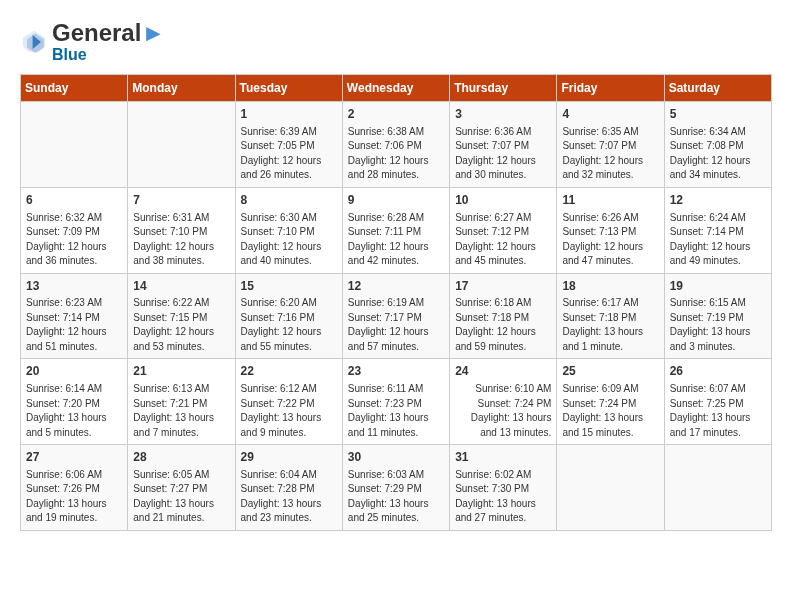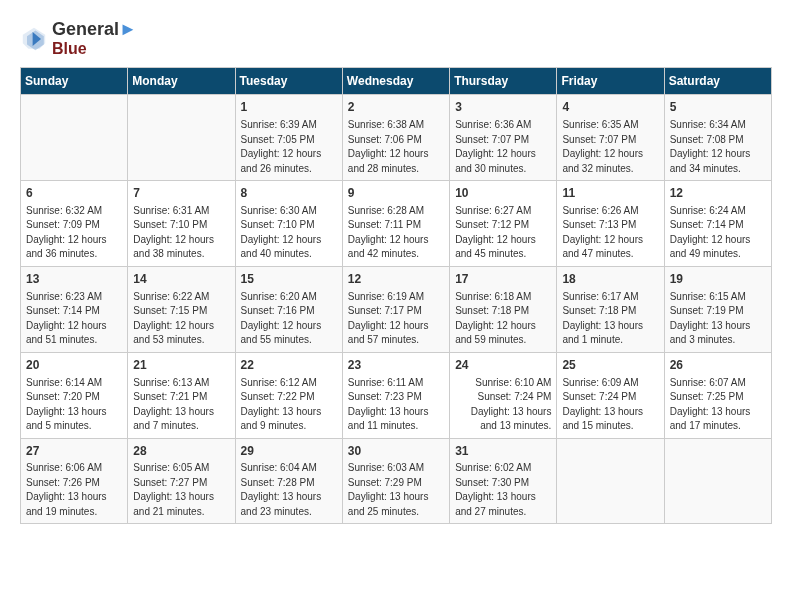--- a/index.html
+++ b/index.html
@@ -15,21 +15,21 @@
       align-items: flex-start;
       justify-content: space-between;
       margin-bottom: 10px;
     }
     .logo {
       display: flex;
       align-items: center;
       gap: 4px;
     }
     .logo-text {
-      font-size: 18px;
+      font-size: 24px;
       font-weight: bold;
       color: #333;
       line-height: 1.1;
     }
     .logo-text span {
       color: #4a90d9;
     }
     .logo-icon {
       width: 28px;
       height: 28px;
@@ -46,21 +46,21 @@
     .subtitle {
       font-size: 14px;
       color: #555;
     }
     table {
       width: 100%;
       border-collapse: collapse;
       font-size: 10.5px;
     }
     thead tr th {
-      background-color: #0c4a6e;
+      background-color: #c2410c;
       color: #fff;
       padding: 6px 4px;
       text-align: left;
       font-size: 12px;
       border: 1px solid #ccc;
       margin-top: 40px;
     }
     tbody tr td {
       border: 1px solid #ccc;
       vertical-align: top;
@@ -93,21 +93,21 @@
 
 <div class="header">
   <div class="logo">
     <svg class="logo-icon" viewBox="0 0 40 40">
       <polygon points="20,4 36,14 36,26 28,34 12,34 4,26 4,14" fill="#3a7abf" opacity="0.15"></polygon>
       <polygon points="22,8 34,16 34,28 22,36 10,28 10,16" fill="#3a7abf" opacity="0.3"></polygon>
       <path d="M18 10 L30 20 L18 30 Z" fill="#3a7abf"></path>
     </svg>
     <div style="display:flex;flex-direction:column;line-height:1.1;">
       <span class="logo-text">General<span>►</span></span>
-      <span class="logo-text" style="color:#7f1d1d;font-size:16px;">Blue</span>
+      <span class="logo-text" style="color:#0369a1;font-size:16px;">Blue</span>
     </div>
   </div>
   <div class="title-block">
     <div class="month-title"></div>
     <div class="subtitle"></div>
   </div>
 </div>
 
 <table>
   <thead>

